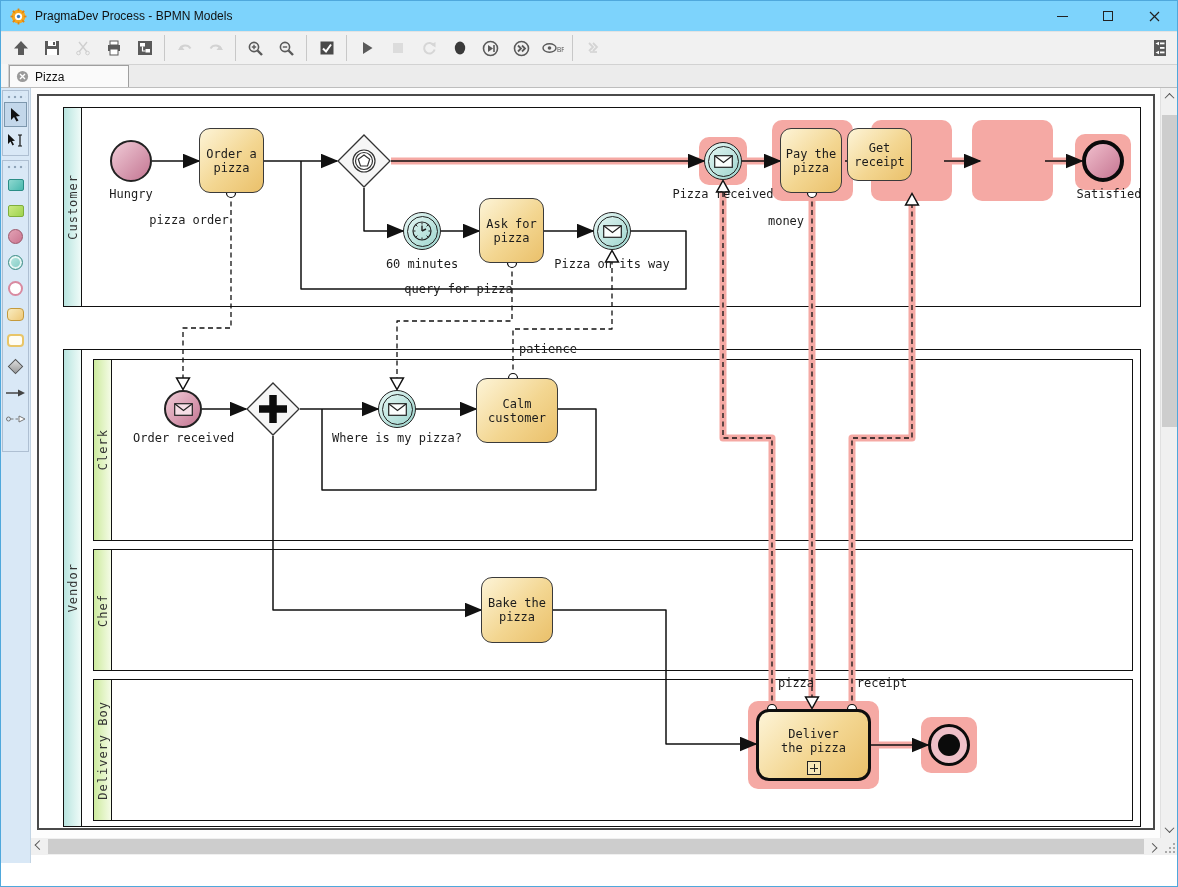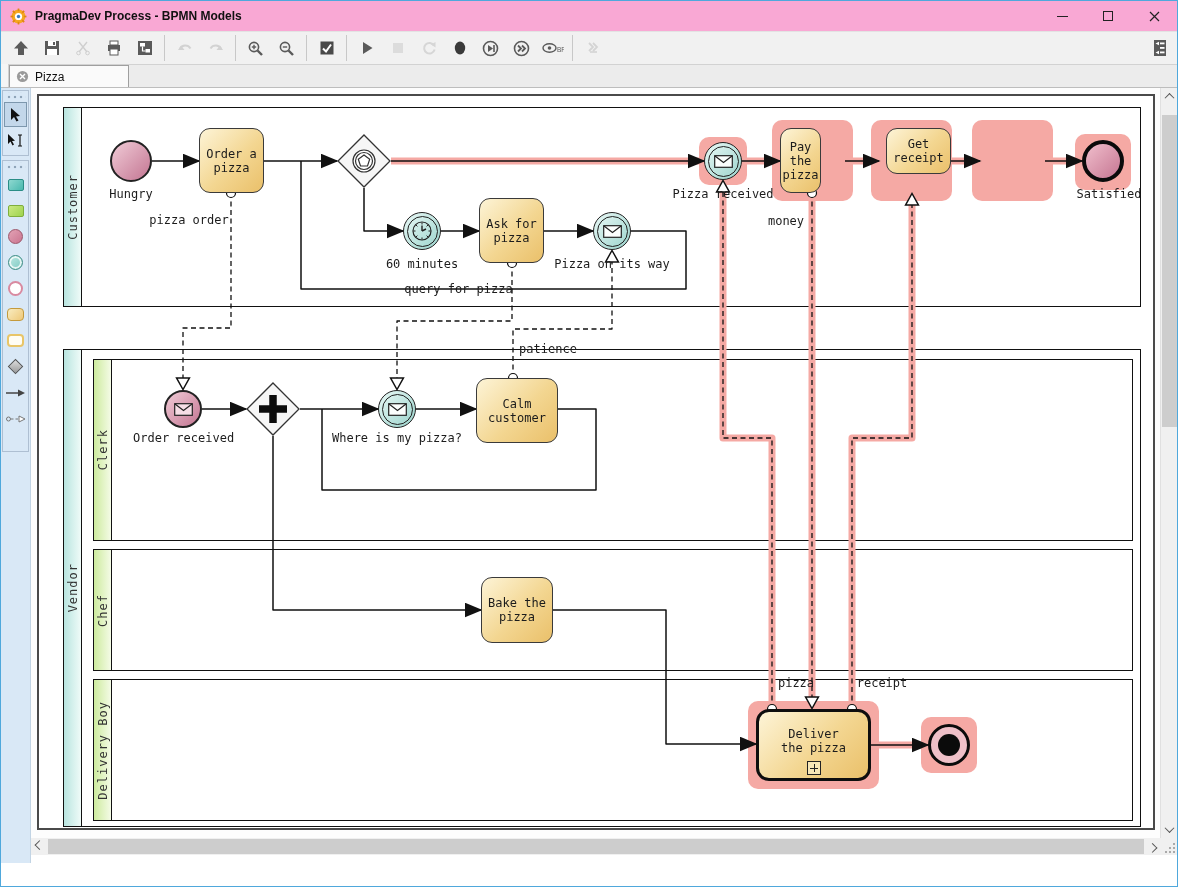--- a/index.html
+++ b/index.html
@@ -1,20 +1,20 @@
 <!DOCTYPE html>
 <html><head>
 <meta charset="utf-8">
 <style>
   * { margin:0; padding:0; box-sizing:border-box; }
   html,body { width:1178px; height:887px; background:#fff; font-family:"Liberation Sans",sans-serif; }
   #window { position:relative; width:1178px; height:887px; border:1px solid #4fa8dc; background:#fff; overflow:hidden; }
 
   
-  .titlebar { height:30px; display:flex; align-items:center; background:#f9a8d4;font-weight:bold; }
+  .titlebar { height:30px; display:flex; align-items:center; background:#7dd3fc; }
   .app-icon { width:17px; height:17px; margin:0 8px 0 9px; }
   .title-text { font-size:12px; color:#111; }
   .win-controls { margin-left:auto; display:flex; height:30px; }
   .win-btn { width:46px; height:30px; display:flex; align-items:center; justify-content:center; }
   .glyph-min { width:11px; border-top:1px solid #222; }
   .glyph-max { width:10px; height:10px; border:1px solid #222; }
 
   
   .menubar { height:23px; display:flex; align-items:center; background:#fff; padding-left:2px; }
   .menu-item { font-size:12px; color:#111; padding:3px 9px; }
@@ -490,24 +490,24 @@
 
       <div class="ev ev-inter-teal node" style="left:673px; top:54px; width:38px; height:38px;">
         <div class="ring"></div>
         <svg width="19" height="13" viewBox="0 0 19 13">
             <rect x="0.7" y="0.7" width="17.6" height="11.6" fill="#fbfefd" stroke="#222" stroke-width="1.2"></rect>
             <path d="M1 1 L9.5 7.5 L18 1" fill="none" stroke="#222" stroke-width="1.2"></path>
           </svg>
       </div>
       <div class="dlabel" style="left:637px; top:100px; width:110px;">Pizza received</div>
 
-      <div class="task" style="left:749px; top:40px; width:41px; height:65px;">
+      <div class="task" style="left:749px; top:40px; width:62px; height:65px;">
           <span style="width:58px;">Pay the pizza</span>
         </div>
-      <div class="task" style="left:855px; top:40px; width:65px; height:46px;">
+      <div class="task" style="left:816px; top:40px; width:65px; height:53px;">
           <span style="width:58px;">Get receipt</span>
         </div>
 
       <div class="ev ev-end node" style="left:1051px; top:52px; width:42px; height:42px;"></div>
       <div class="dlabel" style="left:1022px; top:100px; width:112px;">Satisfied</div>
 
       <div class="ev ev-start-pink node" style="left:133px; top:302px; width:38px; height:38px;">
         <svg width="19" height="13" viewBox="0 0 19 13">
             <rect x="0.7" y="0.7" width="17.6" height="11.6" fill="#f6dee6" stroke="#222" stroke-width="1.2"></rect>
             <path d="M1 1 L9.5 7.5 L18 1" fill="none" stroke="#222" stroke-width="1.2"></path>

